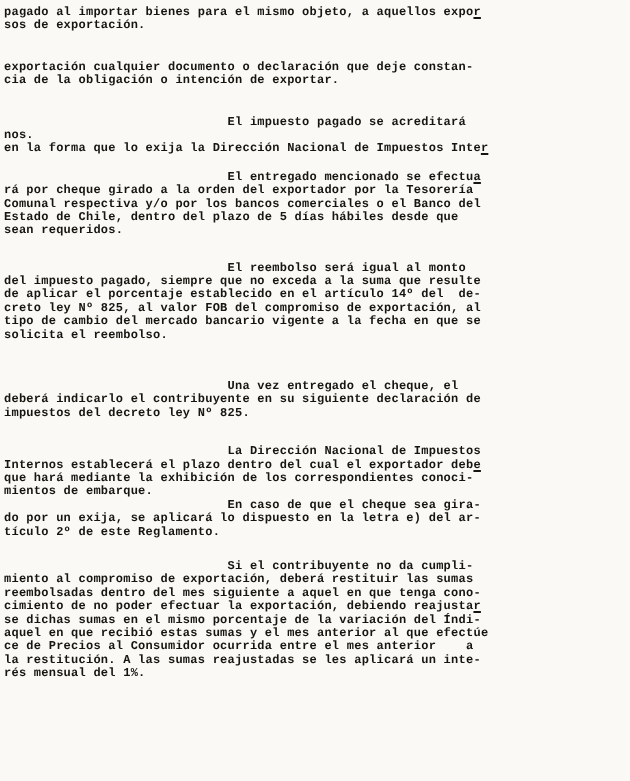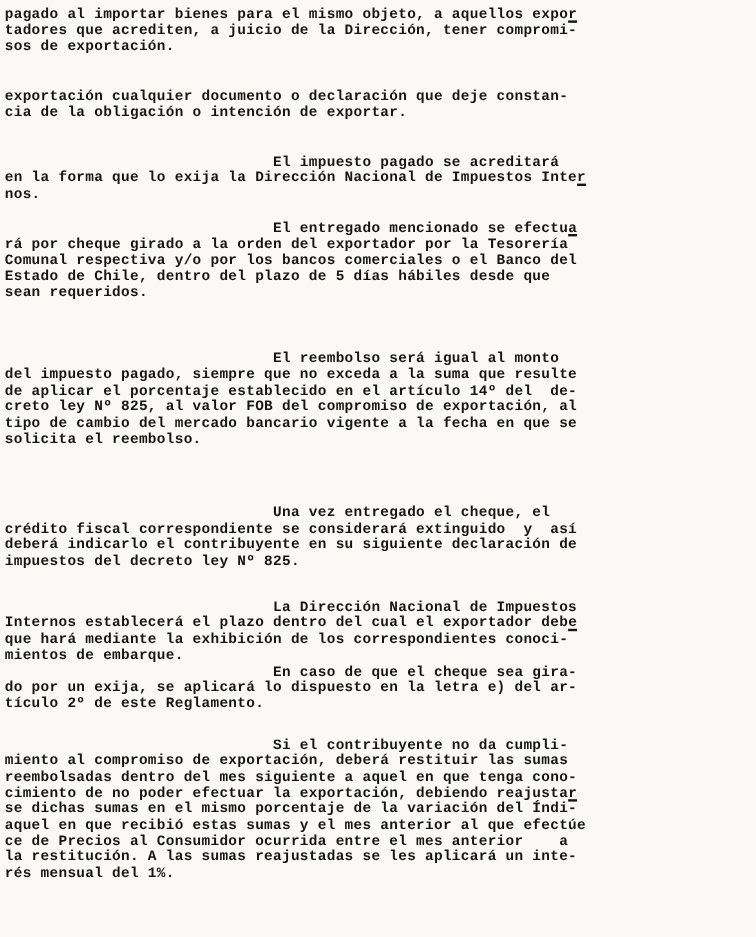--- a/index.html
+++ b/index.html
@@ -25,22 +25,22 @@
     letter-spacing: 0.25px;
     color: #17150f;
     text-rendering: geometricPrecision;
   }
   .para {
     margin: 0;
   }
   .content .para:nth-child(2) { margin-top: 28px; }
   .content .para:nth-child(3) { margin-top: 28px; }
   .content .para:nth-child(4) { margin-top: 15px; }
-  .content .para:nth-child(5) { margin-top: 42px; }
-  .content .para:nth-child(6) { margin-top: 48px; }
+  .content .para:nth-child(5) { margin-top: 24px; }
+  .content .para:nth-child(6) { margin-top: 38px; }
   .content .para:nth-child(7) { margin-top: 25px; }
   .content .para:nth-child(8) { }
   .content .para:nth-child(9) { margin-top: 21px; }
   .line {
     white-space: pre;
     height: 13.4px;
     line-height: 13.4px;
   }
   .uline {
     text-decoration: underline;
@@ -48,50 +48,48 @@
     text-underline-offset: 2px;
   }
 </style>
 </head>
 <body>
 
 <div class="page" style="background: rgb(250, 249, 245);">
   <div class="content" style="color: rgb(23, 21, 15);">
       <div class="para">
         <div class="line"><span>pagado al importar bienes para el mismo objeto, a aquellos expo</span><span class="uline">r</span></div>
-        <div class="line"><span>tadores que acrediten, a juicio de la Dirección, tener compromi-</span></div>
         <div class="line"><span>sos de exportación.</span></div>
       </div>
       <div class="para">
         <div class="line"><span>exportación cualquier documento o declaración que deje constan-</span></div>
         <div class="line"><span>cia de la obligación o intención de exportar.</span></div>
       </div>
       <div class="para">
         <div class="line"><span>                              El impuesto pagado se acreditará</span></div>
+        <div class="line"><span>nos.</span></div>
         <div class="line"><span>en la forma que lo exija la Dirección Nacional de Impuestos Inte</span><span class="uline">r</span></div>
-        <div class="line"><span>nos.</span></div>
       </div>
       <div class="para">
         <div class="line"><span>                              El entregado mencionado se efectu</span><span class="uline">a</span></div>
         <div class="line"><span>rá por cheque girado a la orden del exportador por la Tesorería</span></div>
         <div class="line"><span>Comunal respectiva y/o por los bancos comerciales o el Banco del</span></div>
         <div class="line"><span>Estado de Chile, dentro del plazo de 5 días hábiles desde que</span></div>
         <div class="line"><span>sean requeridos.</span></div>
       </div>
       <div class="para">
         <div class="line"><span>                              El reembolso será igual al monto</span></div>
         <div class="line"><span>del impuesto pagado, siempre que no exceda a la suma que resulte</span></div>
         <div class="line"><span>de aplicar el porcentaje establecido en el artículo 14º del  de-</span></div>
         <div class="line"><span>creto ley Nº 825, al valor FOB del compromiso de exportación, al</span></div>
         <div class="line"><span>tipo de cambio del mercado bancario vigente a la fecha en que se</span></div>
         <div class="line"><span>solicita el reembolso.</span></div>
       </div>
       <div class="para">
         <div class="line"><span>                              Una vez entregado el cheque, el</span></div>
-        <div class="line"><span>crédito fiscal correspondiente se considerará extinguido  y  así</span></div>
         <div class="line"><span>deberá indicarlo el contribuyente en su siguiente declaración de</span></div>
         <div class="line"><span>impuestos del decreto ley Nº 825.</span></div>
       </div>
       <div class="para">
         <div class="line"><span>                              La Dirección Nacional de Impuestos</span></div>
         <div class="line"><span>Internos establecerá el plazo dentro del cual el exportador deb</span><span class="uline">e</span></div>
         <div class="line"><span>que hará mediante la exhibición de los correspondientes conoci-</span></div>
         <div class="line"><span>mientos de embarque.</span></div>
       </div>
       <div class="para">

